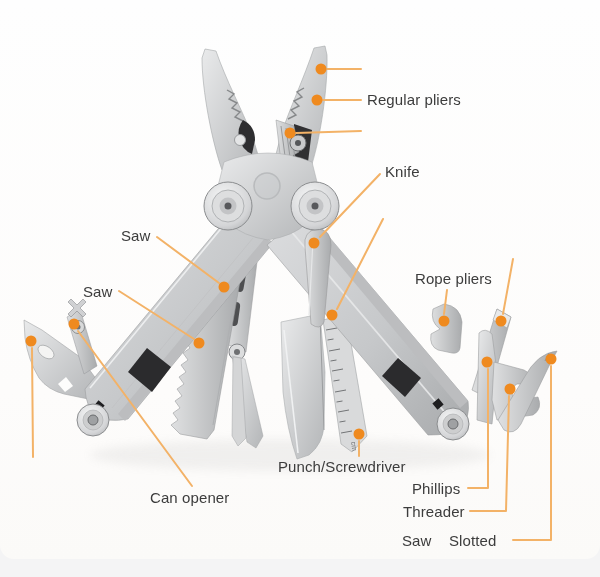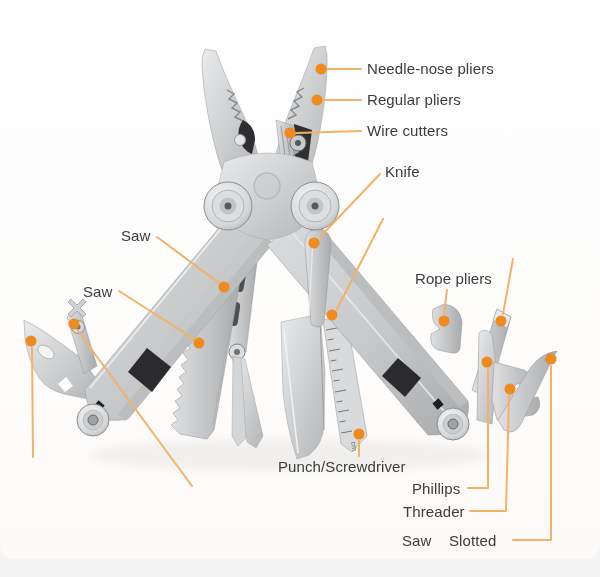--- a/index.html
+++ b/index.html
@@ -219,25 +219,24 @@
       <circle cx="199" cy="343" r="5.5"></circle>
       <circle cx="31" cy="341" r="5.5"></circle>
       <circle cx="74" cy="324" r="5.5"></circle>
       <circle cx="359" cy="434" r="5.5"></circle>
       <circle cx="487" cy="362" r="5.5"></circle>
       <circle cx="510" cy="389" r="5.5"></circle>
       <circle cx="551" cy="359" r="5.5"></circle>
     </g>
   </svg>
 
-  <div class="label" style="left:367px;top:60px">Needle-nose pliers</div>
   <div class="label" style="left:367px;top:91px">Regular pliers</div>
-  <div class="label" style="left:367px;top:122px">Wire cutters</div>
   <div class="label" style="left:385px;top:163px">Knife</div>
   <div class="label" style="left:415px;top:270px">Rope pliers</div>
   <div class="label" style="left:121px;top:227px">Saw</div>
   <div class="label" style="left:83px;top:283px">Saw</div>
+  <div class="label" style="left:150px;top:489px">Can opener</div>
   <div class="label" style="left:278px;top:458px">Punch/Screwdriver</div>
   <div class="label" style="left:412px;top:480px">Phillips</div>
   <div class="label" style="left:403px;top:503px">Threader</div>
   <div class="label" style="left:402px;top:532px">Saw</div>
   <div class="label" style="left:449px;top:532px">Slotted</div>
 </div>
 
 </body></html>

